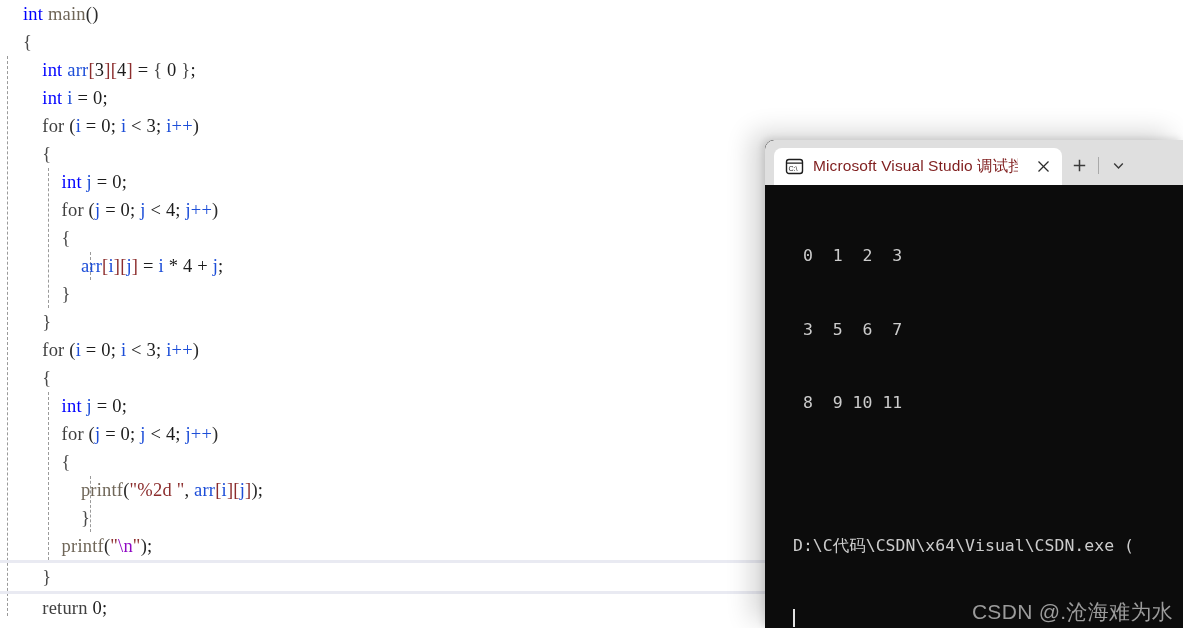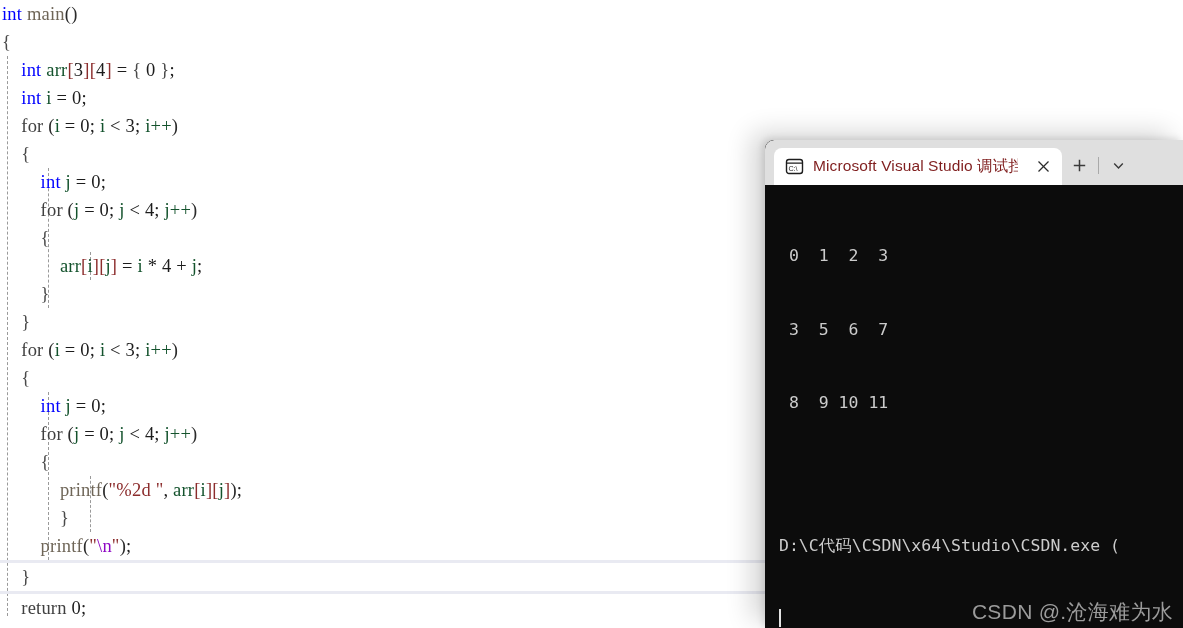--- a/index.html
+++ b/index.html
@@ -33,32 +33,32 @@
     font-size: 18.5px;
     line-height: 28px;
     white-space: pre;
     letter-spacing: 0.2px;
   }
   .ln {
     position: relative;
     height: 28px;
     line-height: 28px;
     white-space: pre;
-    padding-left: 2px;
+    padding-left: 23px;
   }
   .ln.cur-box {
     border-top: 3px solid #e9eaf2;
     border-bottom: 3px solid #e9eaf2;
     height: 34px;
     line-height: 28px;
   }
   
   .kw   { color: #0000ff; }
   .ctl  { color: #404040; }
-  .id   { color: #14532d; }
+  .id   { color: #1d4ed8; }
   .fn   { color: #6f6658; }
   .num  { color: #1c1c1c; }
   .op   { color: #1c1c1c; }
   .brk  { color: #8c2d2d; }
   .str  { color: #8c2d2d; }
   .esc  { color: #8f08c4; }
   .brace{ color: #4a4a4a; }
   .plain{ color: #2b2b2b; }
 
   
@@ -139,21 +139,21 @@
   }
   #tab-sep {
     width: 1px; height: 17px;
     background: #a9a9a9;
     margin: 0 2px;
   }
   #console-body {
     position: relative;
     height: 443px;
     background: #0c0c0c;
-    padding: 10px 0 0 14px;
+    padding: 10px 0 0 28px;
     font-family: "DejaVu Sans Mono", "Liberation Mono", monospace;
     font-size: 16.5px;
     line-height: 24.5px;
     color: #cccccc;
     white-space: pre;
     overflow: hidden;
   }
   .cline { white-space: pre; }
   .cgap  { height: 20px; }
   #caret {
@@ -226,21 +226,21 @@
         </span>
       </div>
 
     </div>
 
     <div id="console-body">
       <div class="cline"> 0  1  2  3</div>
       <div class="cline"> 3  5  6  7</div>
       <div class="cline"> 8  9 10 11</div>
       <div class="cgap"></div>
-      <div class="cline">D:\C代码\CSDN\x64\Studio\CSDN.exe (</div>
+      <div class="cline">D:\C代码\CSDN\x64\Visual\CSDN.exe (</div>
       <div class="cline"><span id="caret"></span></div>
 
       <div id="watermark">CSDN @.沧海难为水</div>
     </div>
 
   </div>
 
 </div>
 
 </body></html>

